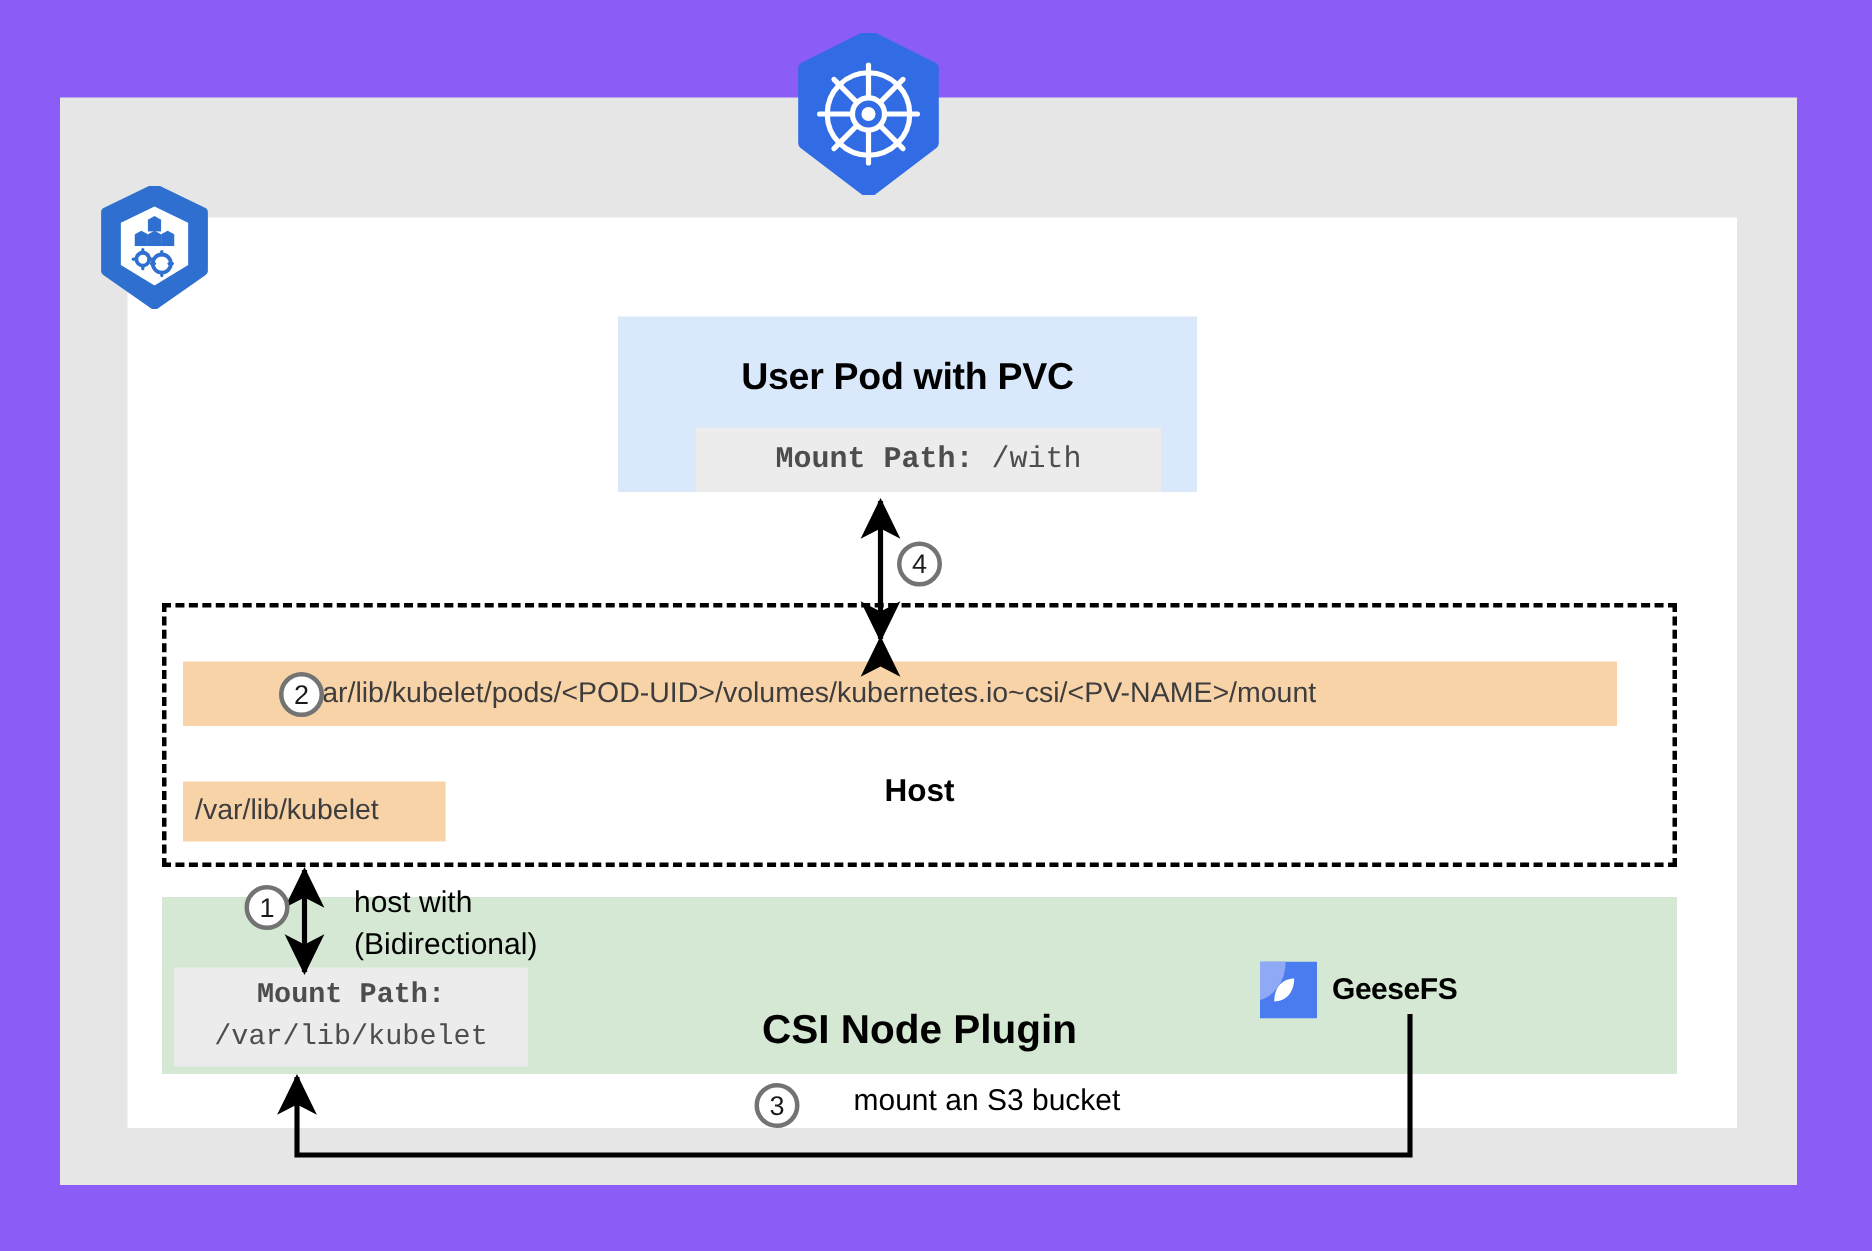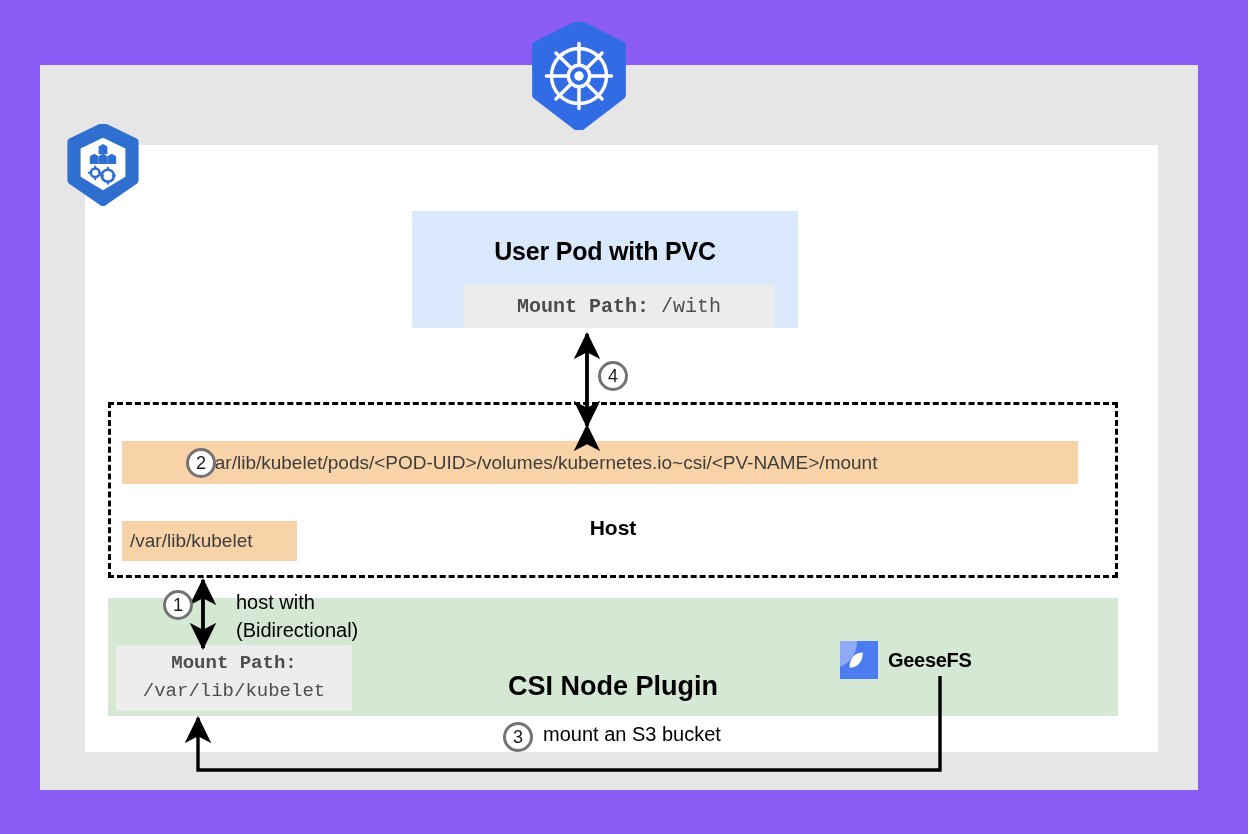--- a/index.html
+++ b/index.html
@@ -163,21 +163,21 @@
   .anno-hostpath {
     position: absolute;
     left: 236px; top: 588px;
     font-size: 20px;
     color: #000000;
     line-height: 1.4;
     white-space: pre-line;
   }
   .anno-s3 {
     position: absolute;
-    left: 543px; top: 723px;
+    left: 569px; top: 723px;
     font-size: 20px;
     color: #000000;
   }
 
   
   .badge {
     position: absolute;
     width: 30px; height: 30px;
     border-radius: 50%;
     border: 3px solid #737373;

